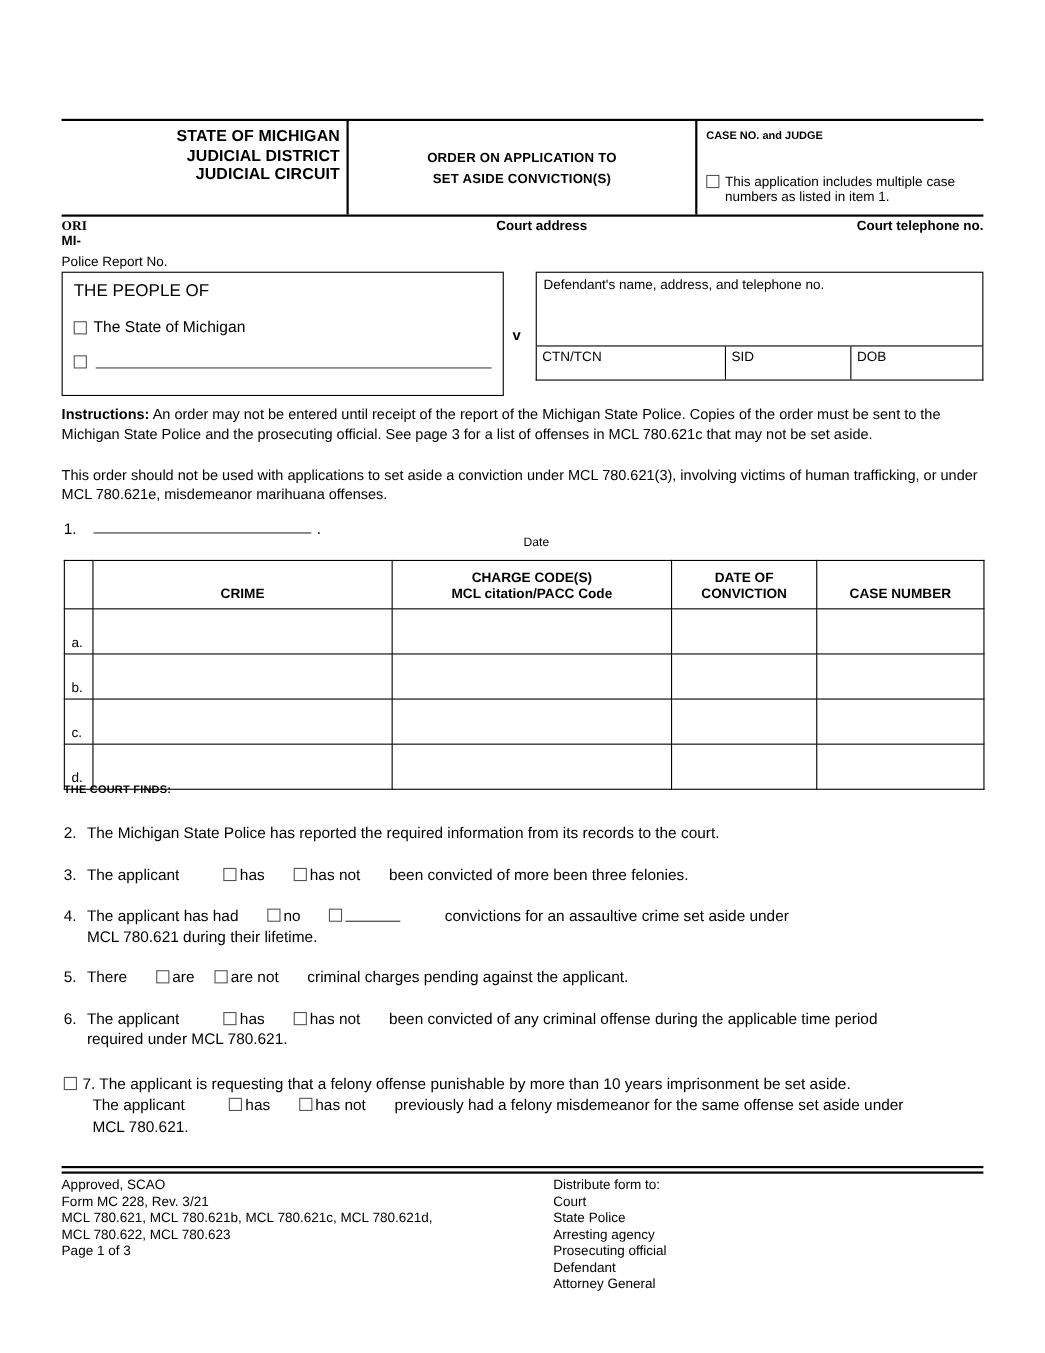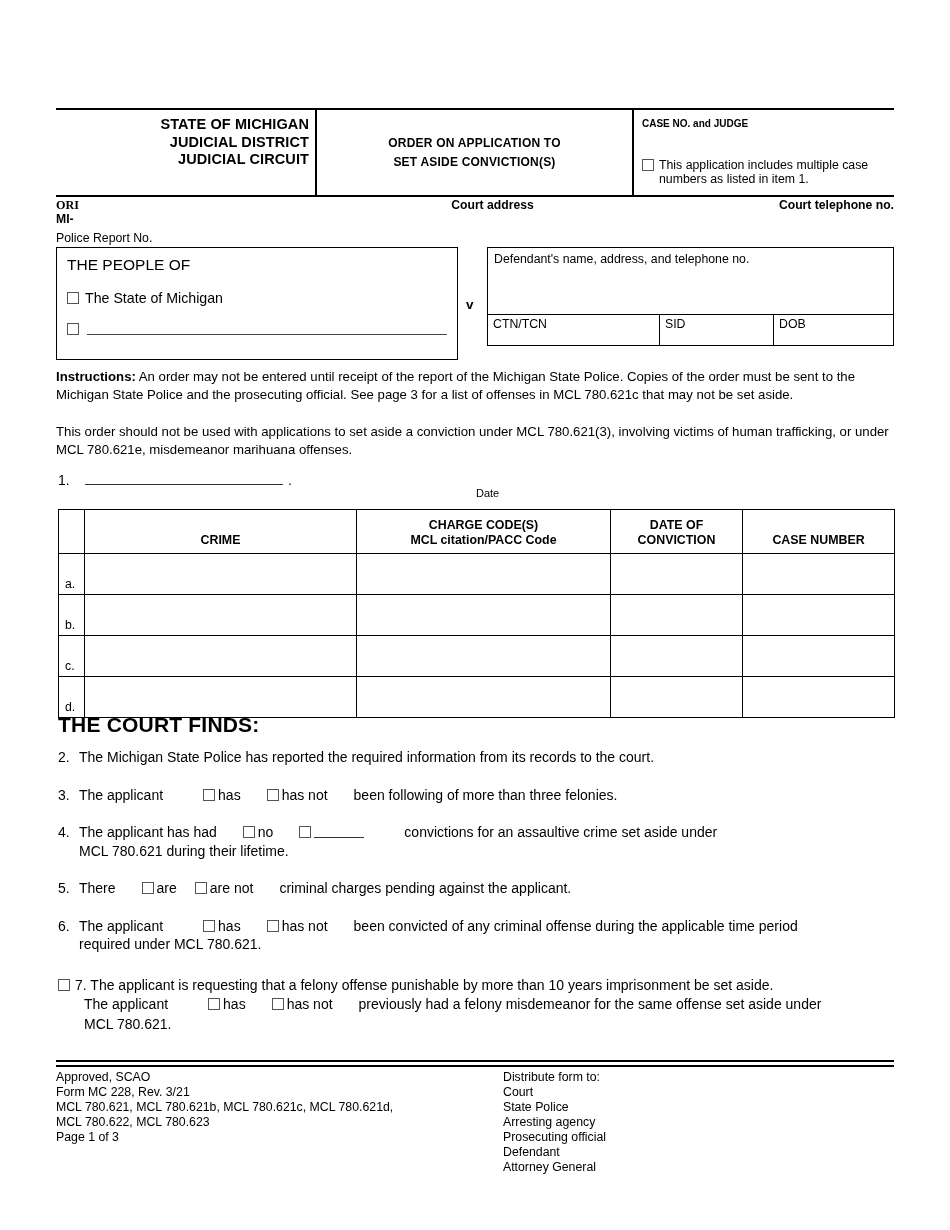--- a/index.html
+++ b/index.html
@@ -119,21 +119,21 @@
   .col-case { width: 152px; }
   .conv-table thead tr { height: 44px; }
   .conv-table tbody tr { height: 41px; }
   .idx-cell {
     font-size: 12.3px; vertical-align: bottom; padding: 0 0 3px 6px; text-align: left;
   }
 
   
   .court-finds {
     position: absolute; left: 58px; top: 713px;
-    font-weight: bold; font-size: 21px; letter-spacing: .2px;
+    font-weight: bold; font-size: 10px; letter-spacing: .2px;
   }
   .findings { position: absolute; left: 58px; top: 748px; width: 840px; }
   .finding { font-size: 14px; line-height: 18.5px; margin-bottom: 19px; }
   .f-line { display: flex; align-items: center; flex-wrap: nowrap; }
   .f-num { width: 21px; flex: 0 0 auto; }
   .f-cont { padding-left: 21px; }
   .opt { display: inline-flex; align-items: center; }
   .opt .chk { margin-right: 3px; }
   .gap-sm { display: inline-block; width: 18px; }
   .gap-md { display: inline-block; width: 26px; }
@@ -298,21 +298,21 @@
         <span class="opt">
           <span class="chk"></span>
           <span>has</span>
         </span>
         <span class="gap-md"></span>
         <span class="opt">
           <span class="chk"></span>
           <span>has not</span>
         </span>
         <span class="gap-md"></span>
-        <span>been following of more than three felonies.</span>
+        <span>been convicted of more been three felonies.</span>
       </div>
     </div>
 
     <div class="finding">
       <div class="f-line">
         <span class="f-num">4.</span>
         <span>The applicant has had</span>
         <span class="gap-md"></span>
         <span class="opt">
           <span class="chk"></span>

